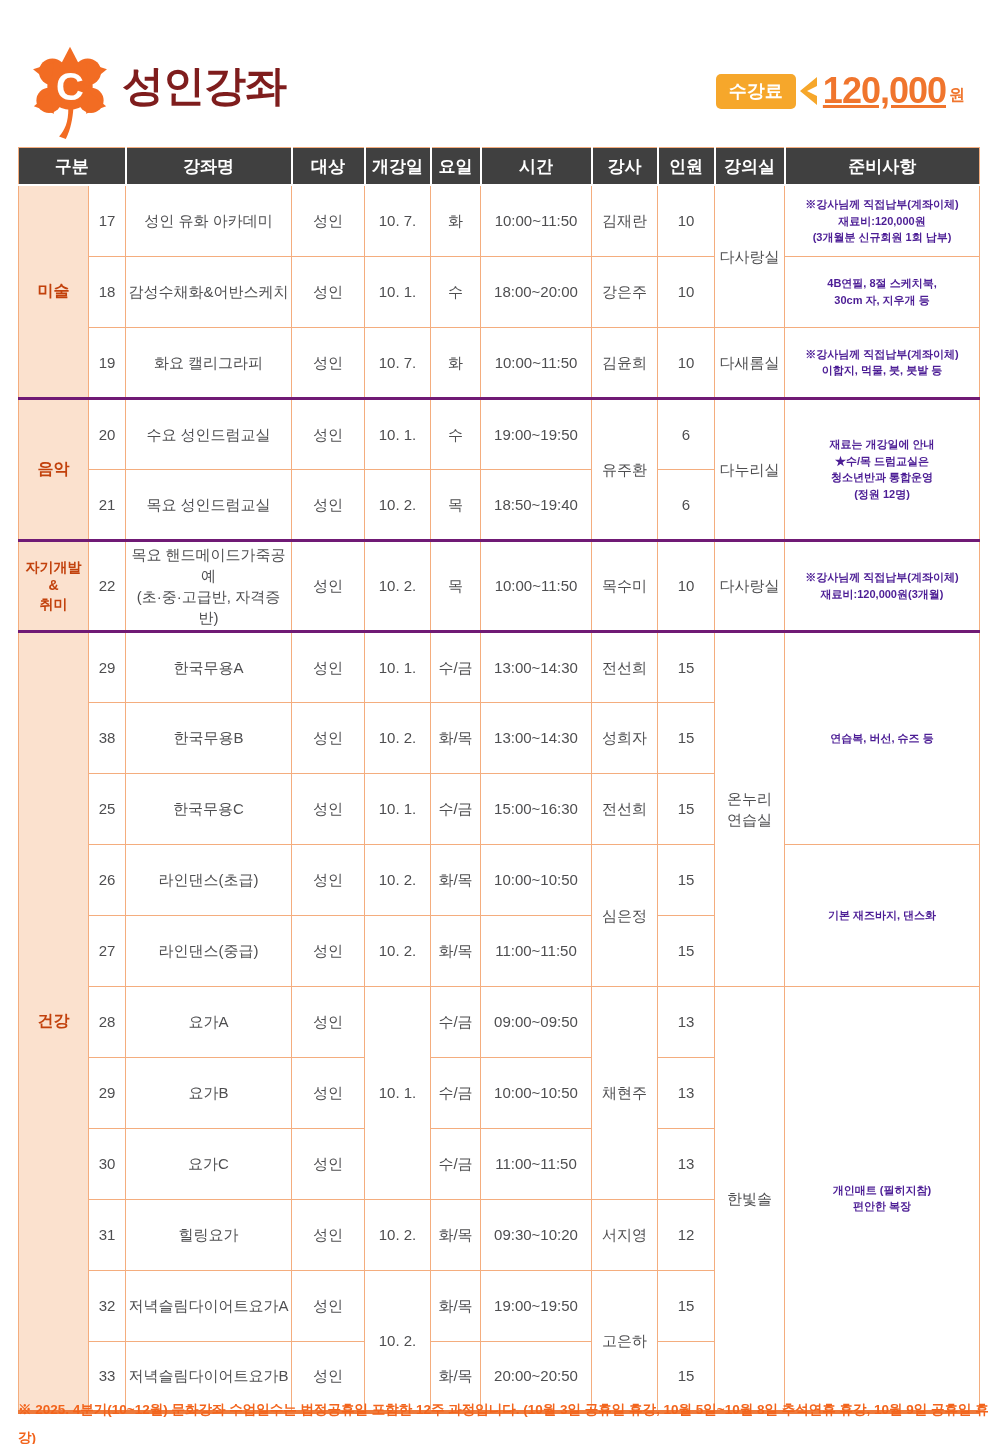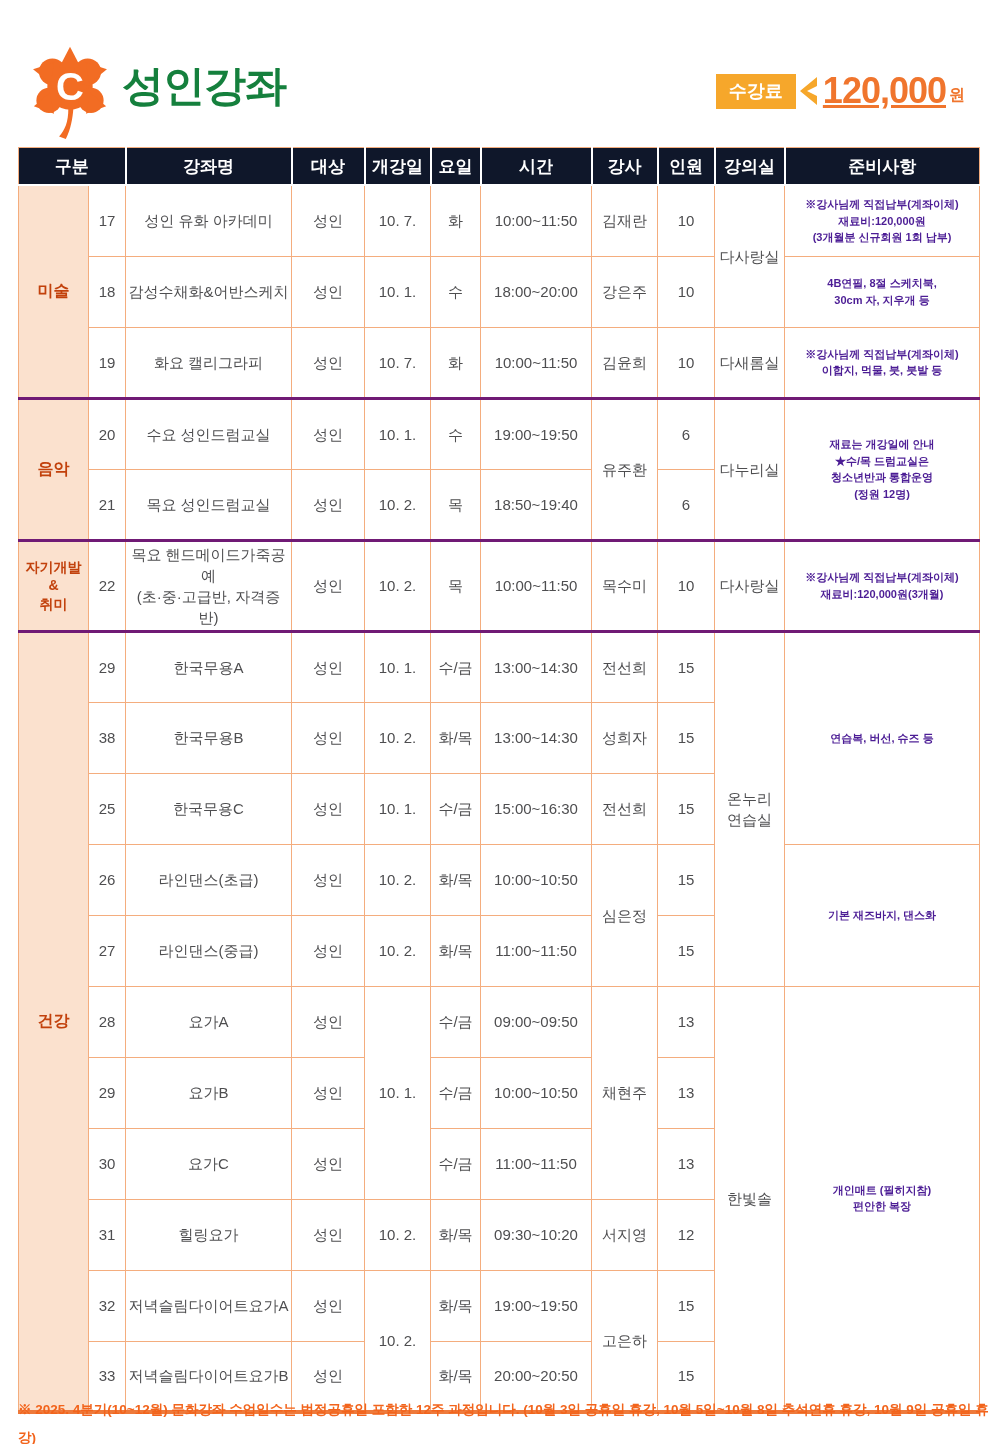--- a/index.html
+++ b/index.html
@@ -2,33 +2,33 @@
 <html><head>
 <meta charset="utf-8">
 <style>
   html,body { margin:0; padding:0; }
   body { font-family:"Liberation Sans", sans-serif; background:#ffffff; }
   .page { position:relative; width:997px; height:1444px; background:#ffffff; overflow:hidden; }
 
   
   .logo { position:absolute; left:28px; top:44px; width:84px; height:96px; }
   .page-title { position:absolute; left:122px; top:58px; font-size:42px; font-weight:900;
-                color:#15803d; letter-spacing:-1px; }
+                color:#7f1d1d; letter-spacing:-1px; }
   .fee { position:absolute; right:32px; top:70px; display:flex; align-items:center; }
   .fee-badge { background:#F6A72B; color:#fff; font-weight:800; font-size:18px;
-               padding:5px 13px 6px; border-radius:0; }
+               padding:5px 13px 6px; border-radius:5px; }
   .fee-chevron { margin:0 6px 0 4px; display:block; }
   .fee-amount { font-size:36px; font-weight:900; color:#F0752D; letter-spacing:-1px;text-decoration:underline; }
   .fee-unit { font-size:16px; font-weight:800; color:#F0752D; align-self:flex-end; margin:0 0 6px 3px; }
 
   
   table.course { position:absolute; left:18px; top:147px; width:961px;
                  border-collapse:collapse; table-layout:fixed;
                  border:1px solid #F4AD7E; border-bottom:4px solid #EE7A3B; }
-  th { background:#0f172a; color:#ffffff; font-size:17px; font-weight:800; height:36px;
+  th { background:#404040; color:#ffffff; font-size:17px; font-weight:800; height:36px;
        border-left:2px solid #ffffff; border-bottom:2px solid #ffffff; padding:0; }
   th:first-child { border-left:1px solid #F4AD7E; }
   td { border:1px solid #F4AD7E; text-align:center; vertical-align:middle;
        font-size:15px; color:#4E4E50; white-space:pre-line; line-height:1.4; padding:2px; }
   tr.body-row { height:71px; }
   td.cat { background:#FBE1CE; color:#c2410c; font-weight:800; font-size:16px; line-height:1.3; }
   td.materials { font-size:11px; line-height:1.5; color:#4c1d95;font-weight:bold; }
   tr.grp td { border-top:3px solid #701a75; }
 
   

